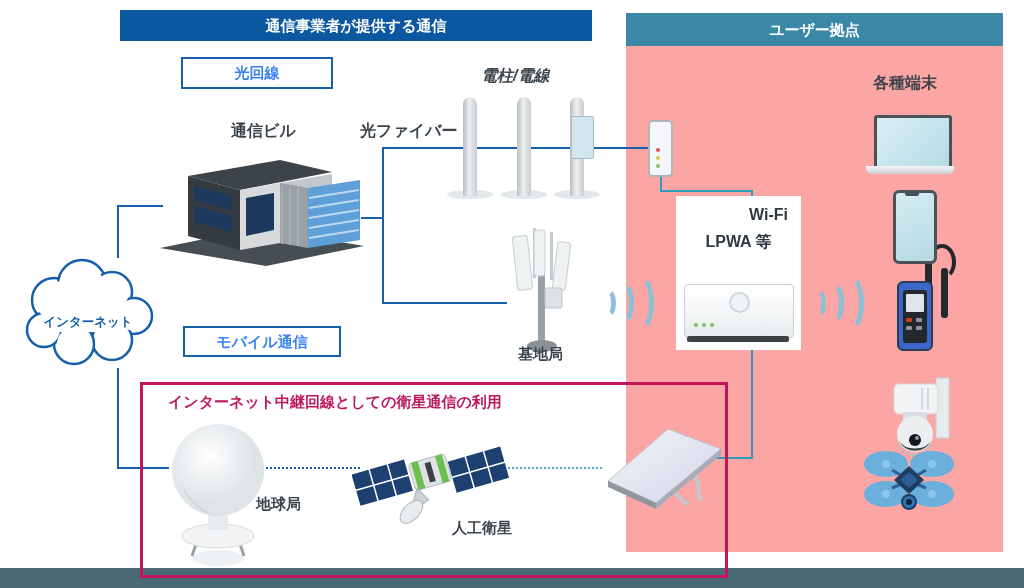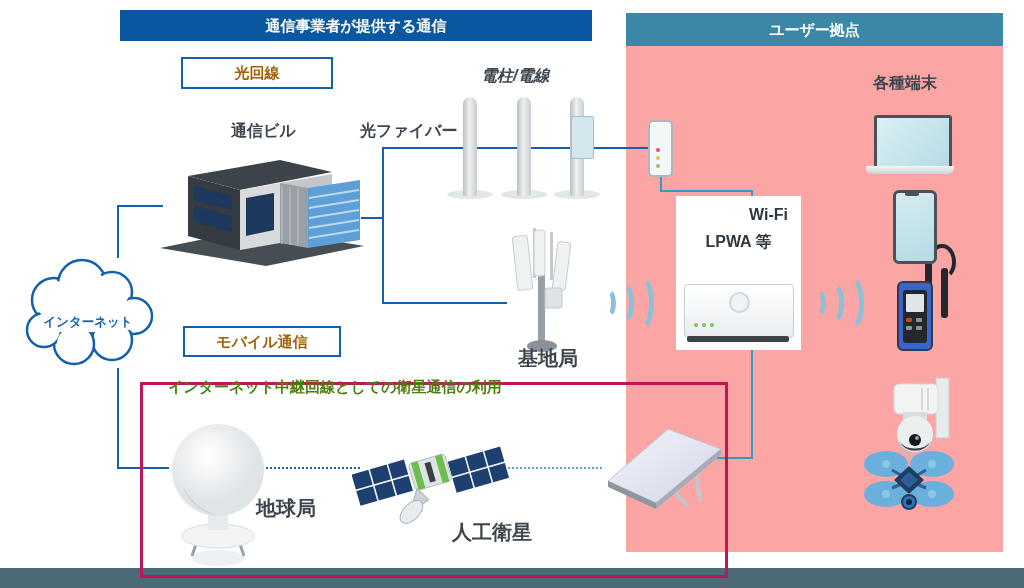--- a/index.html
+++ b/index.html
@@ -7,27 +7,27 @@
          font-family:"Liberation Sans","DejaVu Sans",sans-serif;}
   .abs{position:absolute;}
   
   .user-box{left:621px;top:8px;width:387px;height:549px;background:#fca5a5;
             border:5px solid #ffffff;box-sizing:border-box;z-index:1;}
   .user-header{position:absolute;left:0;top:0;width:100%;height:33px;background:#3a87a6;
                color:#fff;font-weight:bold;font-size:15px;line-height:33px;text-align:center;}
   .footer-band{left:0;top:568px;width:1024px;height:20px;background:#4c6a75;z-index:2;}
   .carrier-header{left:120px;top:10px;width:472px;height:31px;background:#0b58a0;color:#fff;
                   font-weight:bold;font-size:15px;line-height:31px;text-align:center;z-index:5;}
-  .label-box{border:2px solid #1560ae;background:#fff;color:#a16207;font-weight:bold;
+  .label-box{border:2px solid #1560ae;background:#fff;color:#3b82f6;font-weight:bold;
              font-size:15px;text-align:center;z-index:6;box-sizing:border-box;}
   .red-box{left:140px;top:382px;width:588px;height:196px;border:3px solid #c21459;
            box-sizing:border-box;z-index:30;}
-  .red-title{left:168px;top:378px;color:#4d7c0f;font-weight:bold;font-size:15px;z-index:31;}
-  
-  .lbl{color:#3c454d;font-weight:bold;font-size:20px;z-index:22;white-space:nowrap;}
+  .red-title{left:168px;top:393px;color:#be185d;font-weight:bold;font-size:15px;z-index:31;}
+  
+  .lbl{color:#3c454d;font-weight:bold;font-size:15px;z-index:22;white-space:nowrap;}
   
   .ln{background:#1560ae;z-index:10;}
   .tl{background:#2f9cbc;z-index:10;}
   .dot1{border-top:2px dotted #1560ae;z-index:10;height:0;}
   .dot2{border-top:2px dotted #58a9c9;z-index:10;height:0;}
   
   .arc{border:5px solid transparent;border-right-color:#8cc0d8;border-radius:50%;
        box-sizing:border-box;z-index:12;}
   
   .pole{width:14px;height:99px;border-radius:7px 7px 2px 2px;z-index:13;

